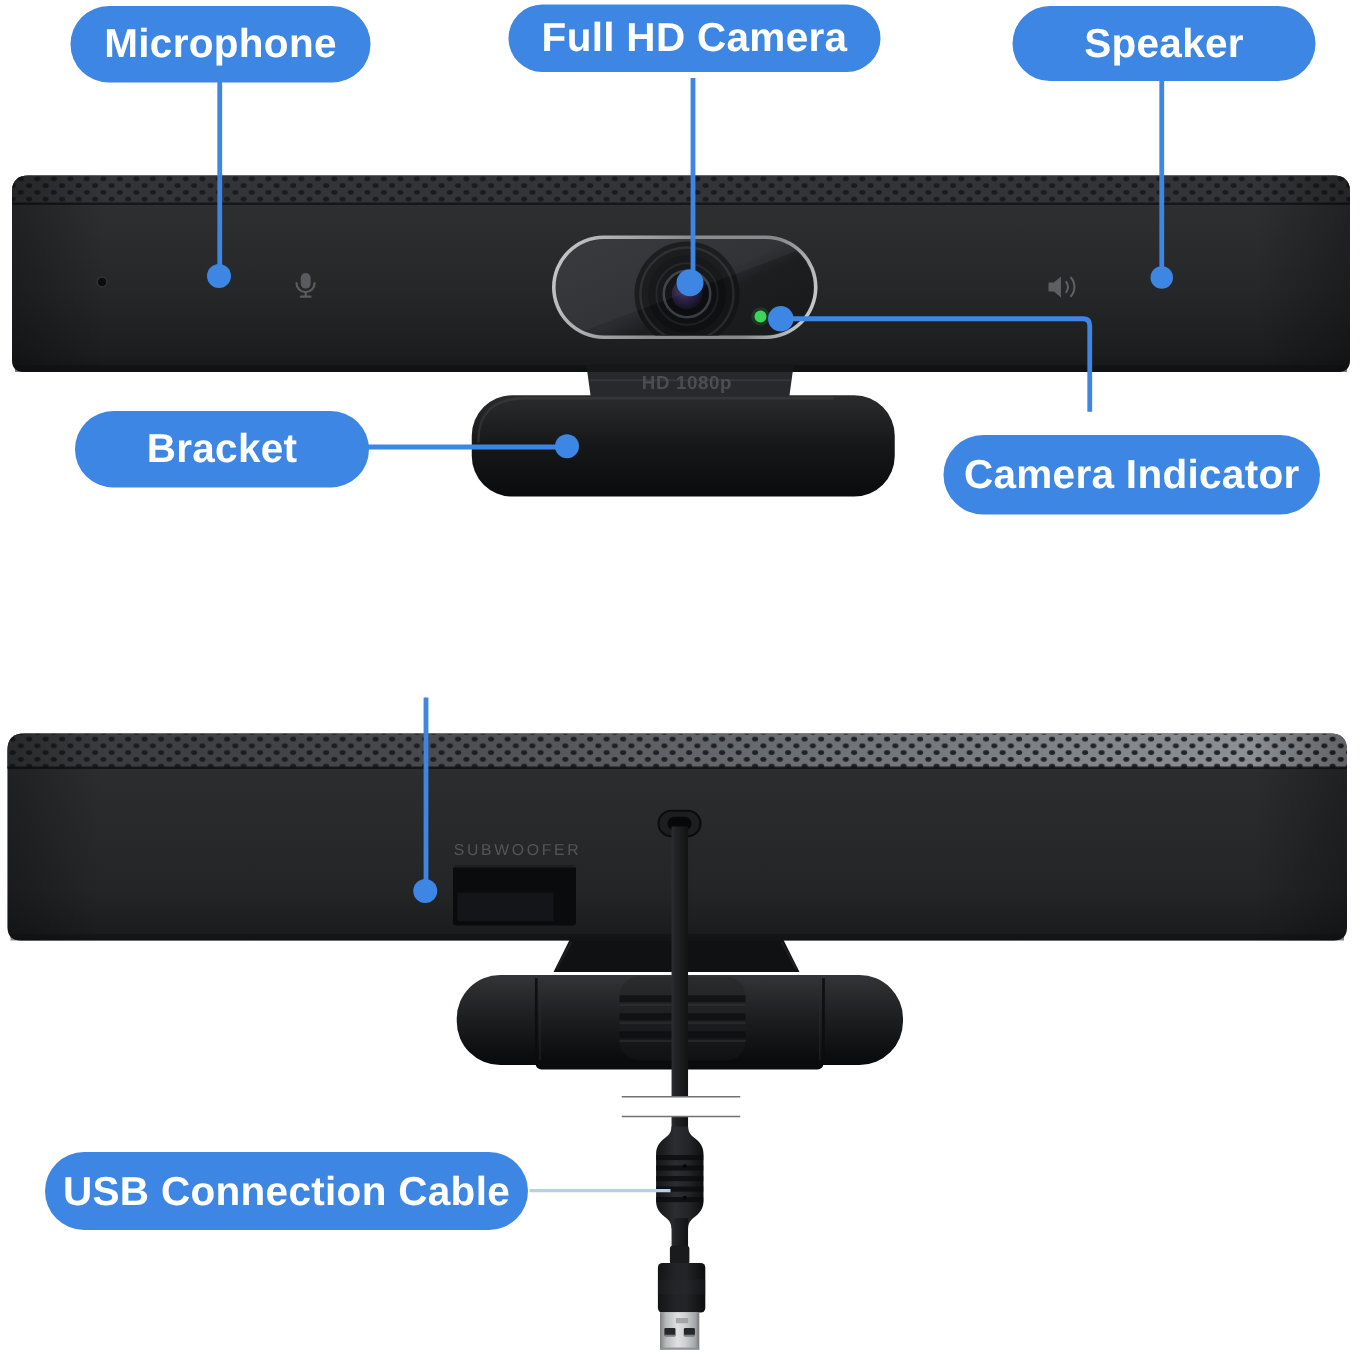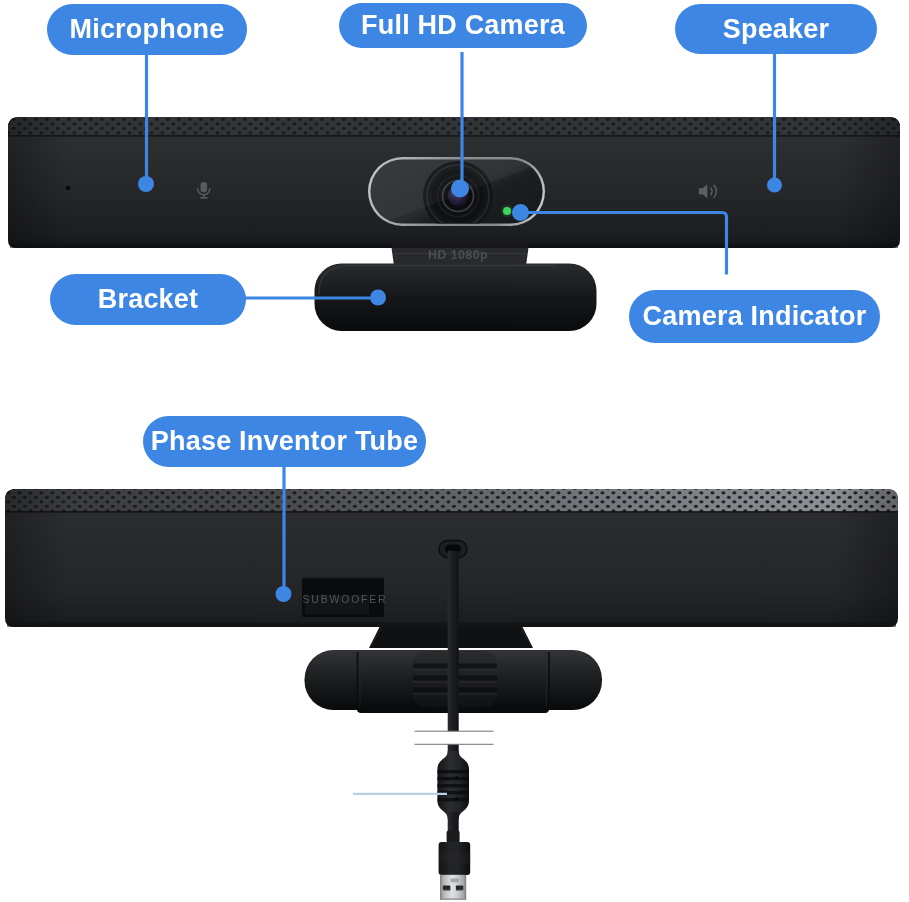--- a/index.html
+++ b/index.html
@@ -293,17 +293,17 @@
       <circle cx="520.5" cy="212.5" r="8.5"></circle>
       <circle cx="283.5" cy="594" r="8"></circle>
     </g>
   </svg>
 
   <div class="pill" style="left:47px;top:4px;width:200px;height:51px;">Microphone</div>
   <div class="pill" style="left:339px;top:3px;width:248px;height:45px;">Full HD Camera</div>
   <div class="pill" style="left:50px;top:274px;width:196px;height:51px;">Bracket</div>
   <div class="pill" style="left:675px;top:4px;width:202px;height:50px;">Speaker</div>
   <div class="pill" style="left:629px;top:290px;width:251px;height:53px;">Camera Indicator</div>
-  <div class="pill" style="left:143px;top:416px;width:283px;height:51px;">Phase Inventor Tube</div>
+  <div class="pill" style="left:30px;top:768px;width:322px;height:52px;">USB Connection Cable</div>
 
   <div class="devtext" id="hd-badge" style="left:398px;top:227.5px;width:120px;margin-top:20px;">HD 1080p</div>
-  <div class="devtext" id="subwoofer-label" style="left:285px;top:561px;width:120px;margin-top:32px;">SUBWOOFER</div>
+  <div class="devtext" id="subwoofer-label" style="left:285px;top:561px;width:120px;">SUBWOOFER</div>
 </div>
 
 </body></html>

